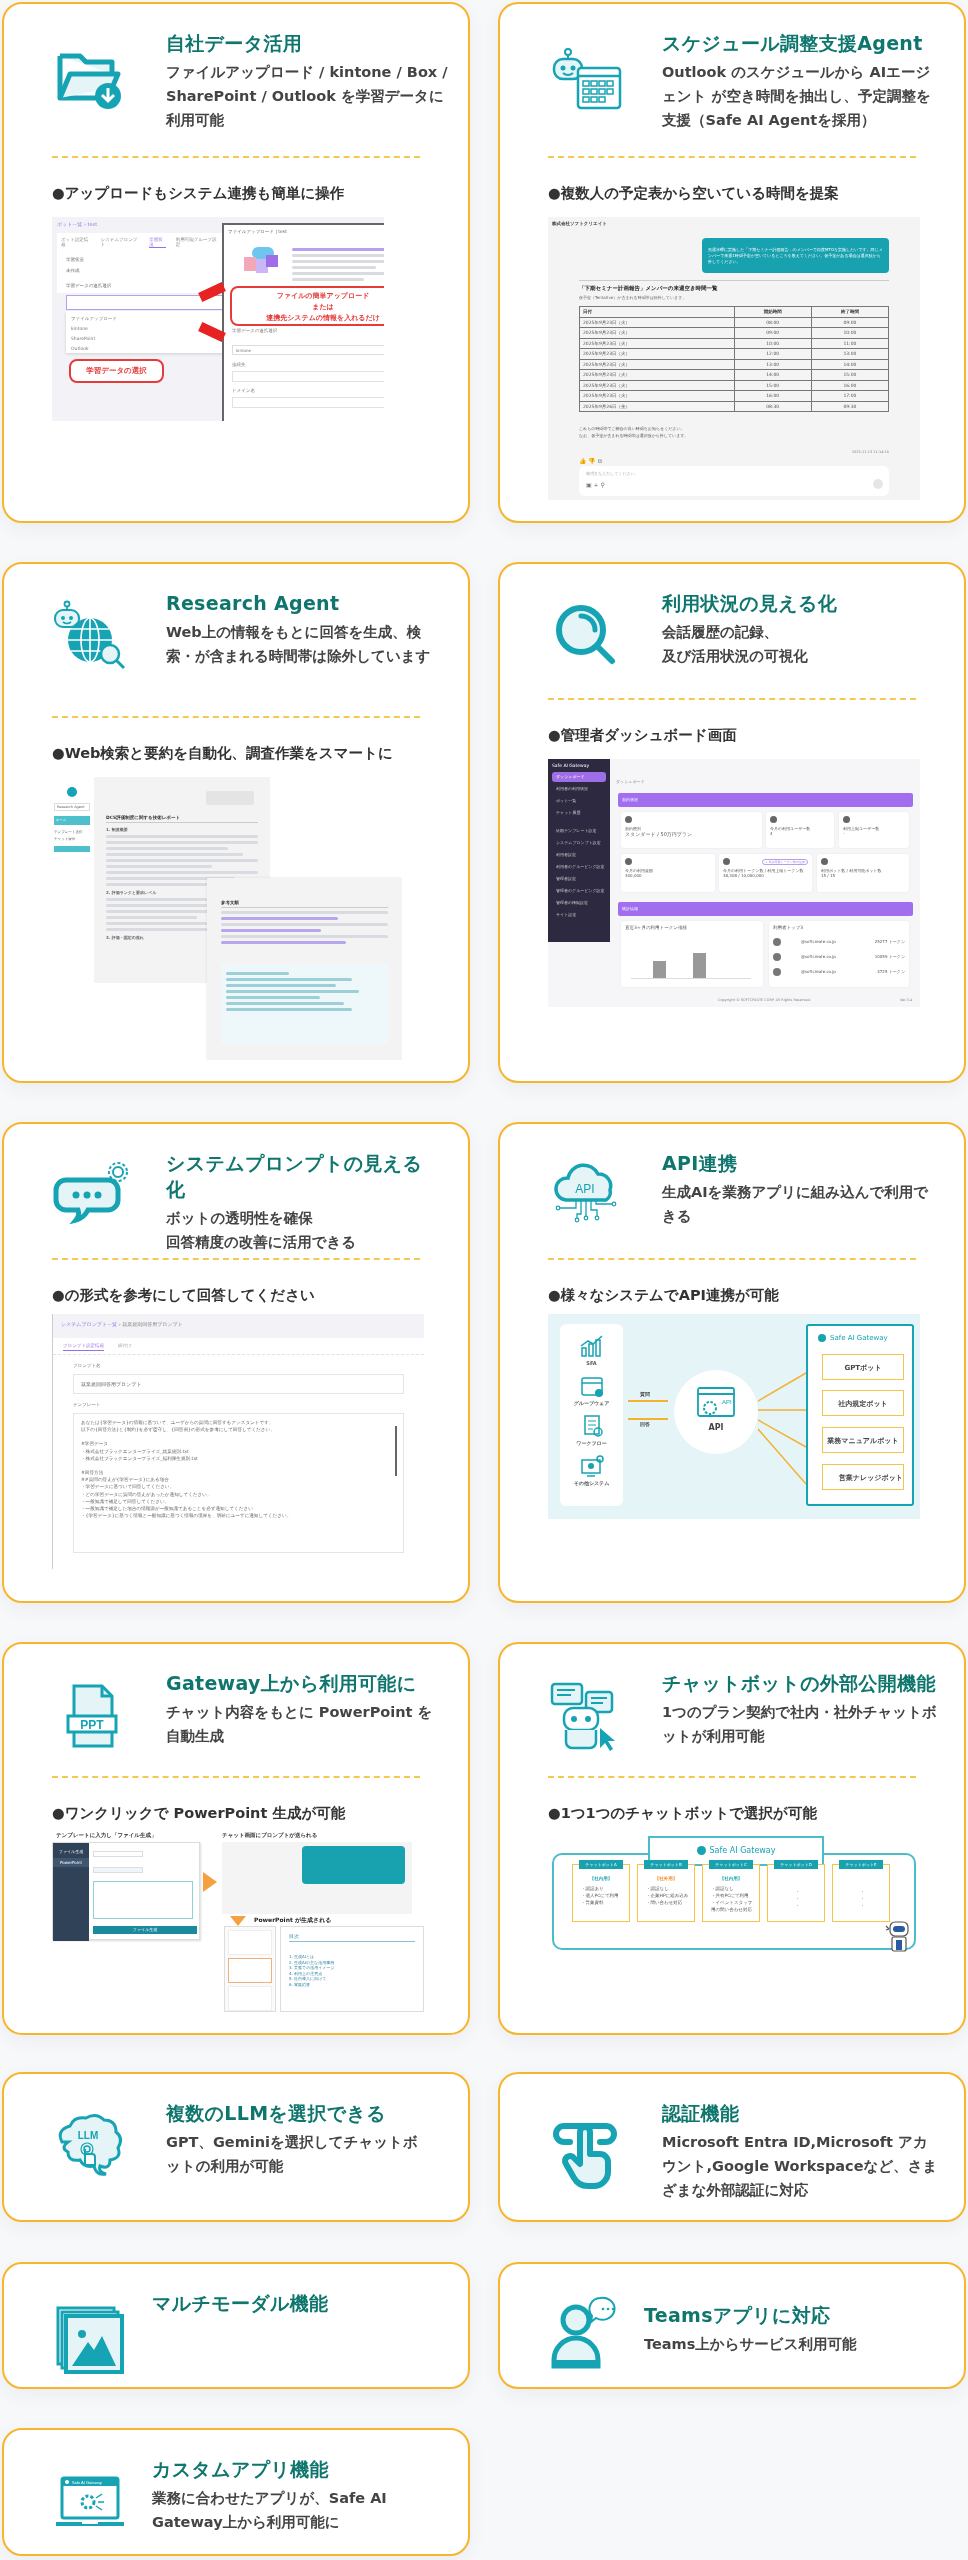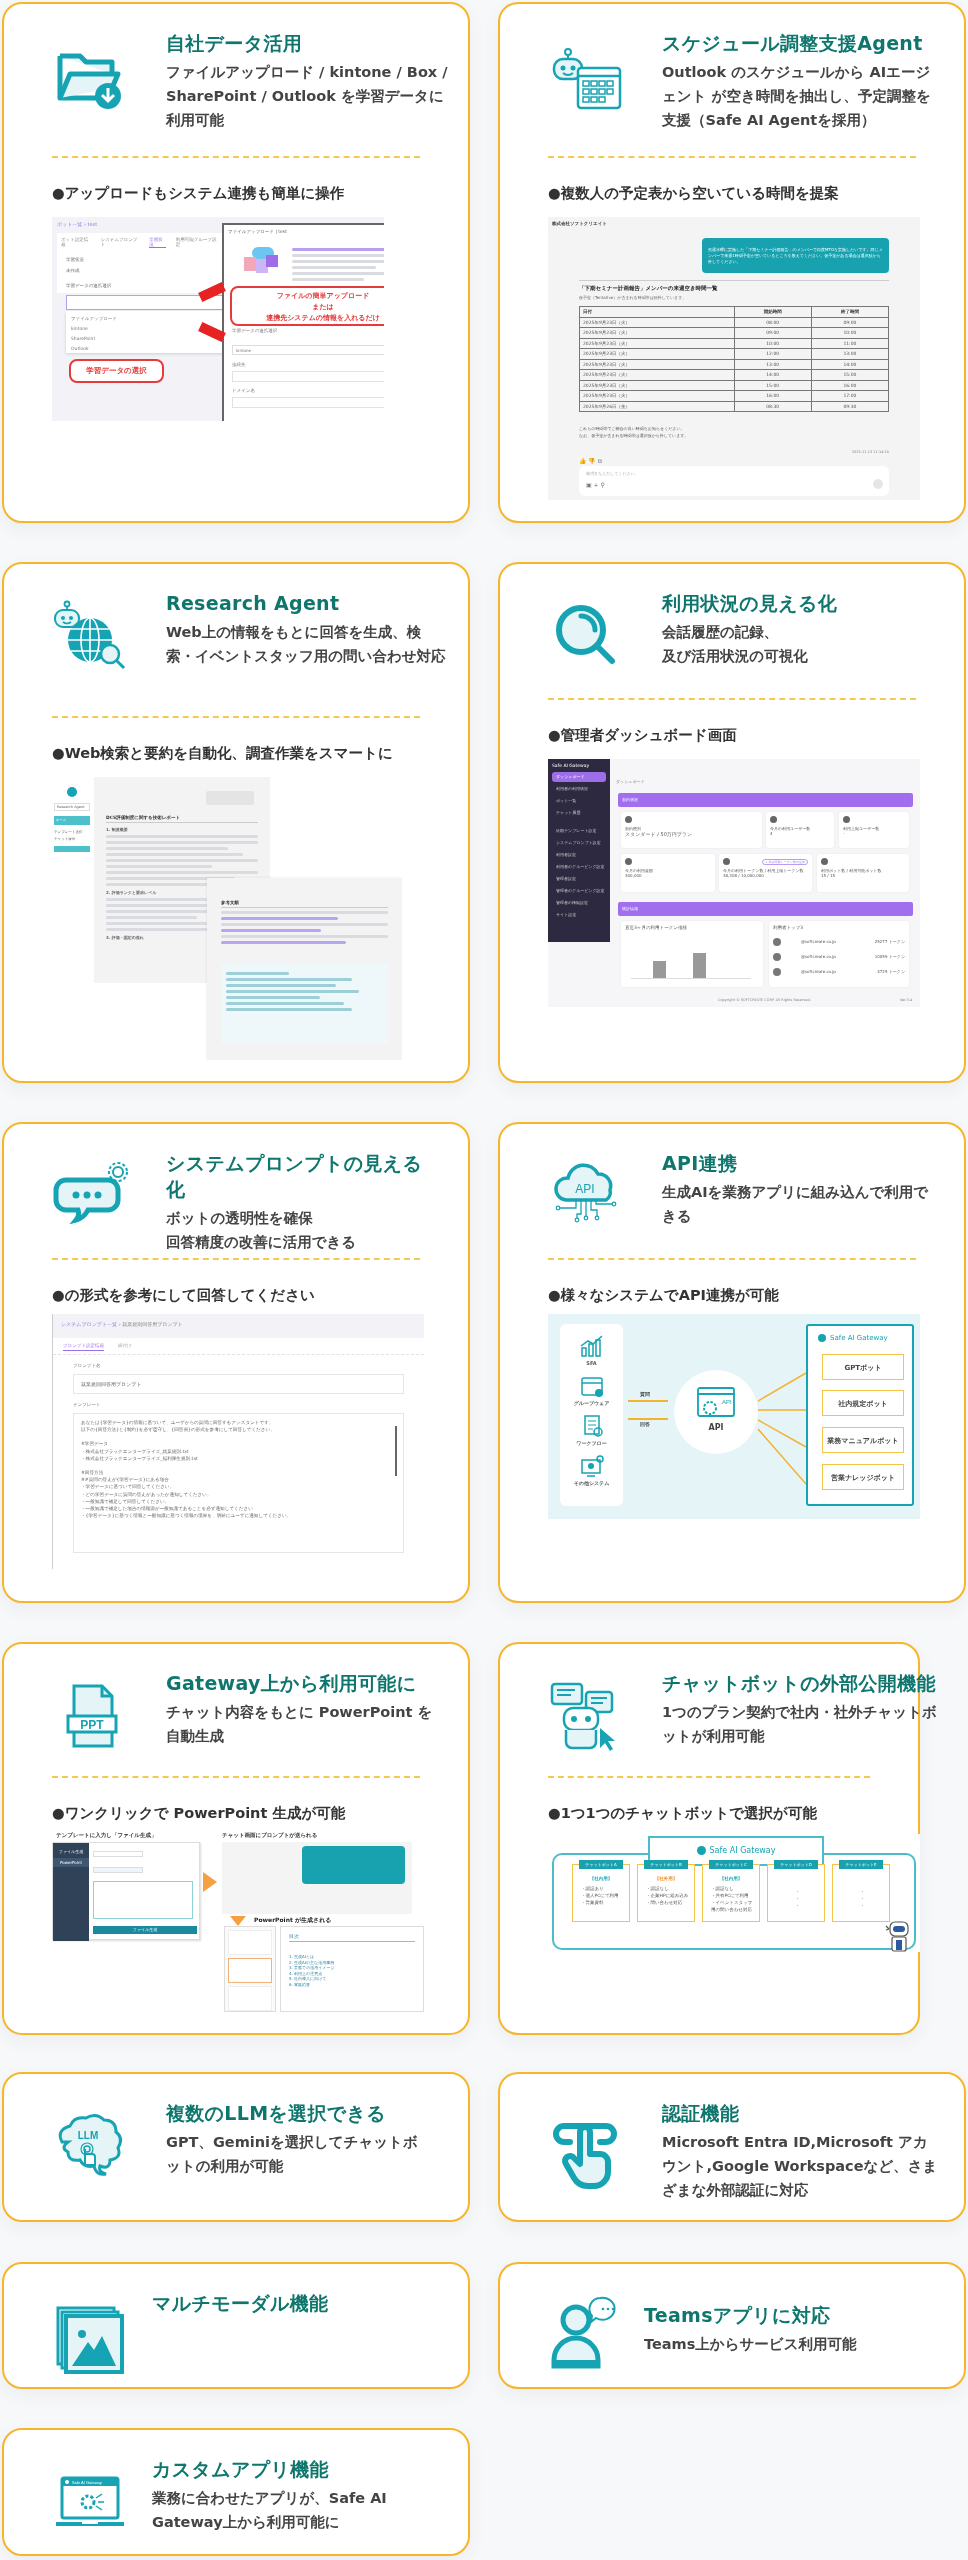--- a/index.html
+++ b/index.html
@@ -242,21 +242,21 @@
             <line x1="16" y1="42" x2="60" y2="42"></line>
             <line x1="38" y1="20" x2="38" y2="64"></line>
             <path d="M19 31 h38 M19 53 h38"></path>
           </g>
           <circle cx="58" cy="56" r="9" fill="#e4f4f7" stroke="#16a3b3" stroke-width="2.5"></circle>
           <line x1="64" y1="62" x2="72" y2="70" stroke="#16a3b3" stroke-width="3"></line>
         </svg>
     </div>
     <div>
       <div class="title">Research Agent</div>
-      <div class="desc" style="width:282px;">Web上の情報をもとに回答を生成、検索・イベントスタッフ用の問い合わせ対応</div>
+      <div class="desc" style="width:282px;">Web上の情報をもとに回答を生成、検索・が含まれる時間帯は除外しています</div>
     </div>
   </div>
   <div class="divider" style="top:152px;"></div>
   <div class="sub" style="top:180px;">●Web検索と要約を自動化、調査作業をスマートに</div>
   <div class="shot" style="left:48px;top:213px;width:360px;height:283px;background:#fff;">
     <div style="position:absolute;left:0;top:0;width:40px;height:100px;">
       <div style="margin:10px auto 6px;width:10px;height:10px;border-radius:50%;background:#16a3b3;"></div>
       <div style="margin:4px 2px;height:8px;border:1px solid #ddd;font-size:3.5px;padding-left:2px;line-height:7px;">Research Agent</div>
       <div style="margin:5px 2px;height:9px;background:#4ec0cc;color:#fff;font-size:3.5px;padding-left:2px;line-height:9px;">ホーム</div>
       <div style="margin:3px 2px;font-size:3.5px;">テンプレート選択</div>
@@ -535,21 +535,21 @@
           <line x1="0" y1="56" x2="48" y2="56"></line>
           <line x1="0" y1="66" x2="48" y2="93"></line>
           <line x1="0" y1="75" x2="48" y2="130"></line>
         </g>
       </svg>
     <div style="position:absolute;left:258px;top:10px;width:108px;height:182px;border:2px solid #16a3b3;background:#fff;border-radius:3px;">
       <div style="font-size:7px;color:#16a3b3;padding:8px 0 0 10px;"><span style="display:inline-block;width:8px;height:8px;border-radius:50%;background:#16a3b3;margin-right:4px;vertical-align:middle;"></span><span>Safe AI Gateway</span></div>
       <div class="api-box" style="left:14px;top:28px;width:82px;">GPTボット</div>
       <div class="api-box" style="left:14px;top:64px;width:82px;">社内規定ボット</div>
       <div class="api-box" style="left:14px;top:101px;width:82px;">業務マニュアルボット</div>
-      <div class="api-box" style="left:14px;top:138px;width:82px;">営業ナレッジボット</div>
+      <div class="api-box" style="left:14px;top:138px;width:82px;text-align:right;">営業ナレッジボット</div>
     </div>
   </div>
 </div>
 
 <div class="card" style="left:2px;top:1642px;width:468px;height:393px;">
   <div class="head">
     <div class="icon">
       <svg viewBox="0 0 76 76">
           <path d="M22 8 h28 l10 10 v50 h-38z" fill="#e4f4f7" stroke="#16a3b3" stroke-width="3"></path>
           <path d="M50 8 v10 h10" fill="none" stroke="#16a3b3" stroke-width="3"></path>
@@ -595,21 +595,21 @@
         <div>2. 生成AIの主な活用事例</div>
         <div>3. 業務での活用イメージ</div>
         <div>4. 利用上の注意点</div>
         <div>5. 社内導入に向けて</div>
         <div>6. 質疑応答</div>
       </div>
     </div>
   </div>
 </div>
 
-<div class="card" style="left:498px;top:1642px;width:422px;height:393px;">
+<div class="card" style="left:498px;top:1642px;width:468px;height:393px;">
   <div class="head">
     <div class="icon">
       <svg viewBox="0 0 76 76">
           <rect x="4" y="6" width="30" height="20" rx="3" fill="#e4f4f7" stroke="#16a3b3" stroke-width="2.5"></rect>
           <path d="M9 12 h18 M9 17 h14" stroke="#16a3b3" stroke-width="2"></path>
           <rect x="38" y="14" width="26" height="20" rx="3" fill="#e4f4f7" stroke="#16a3b3" stroke-width="2.5"></rect>
           <path d="M43 20 h16 M43 25 h12" stroke="#16a3b3" stroke-width="2"></path>
           <rect x="16" y="30" width="34" height="22" rx="9" fill="#fff" stroke="#16a3b3" stroke-width="2.5"></rect>
           <circle cx="26" cy="41" r="3" fill="#16a3b3"></circle>
           <circle cx="40" cy="41" r="3" fill="#16a3b3"></circle>

